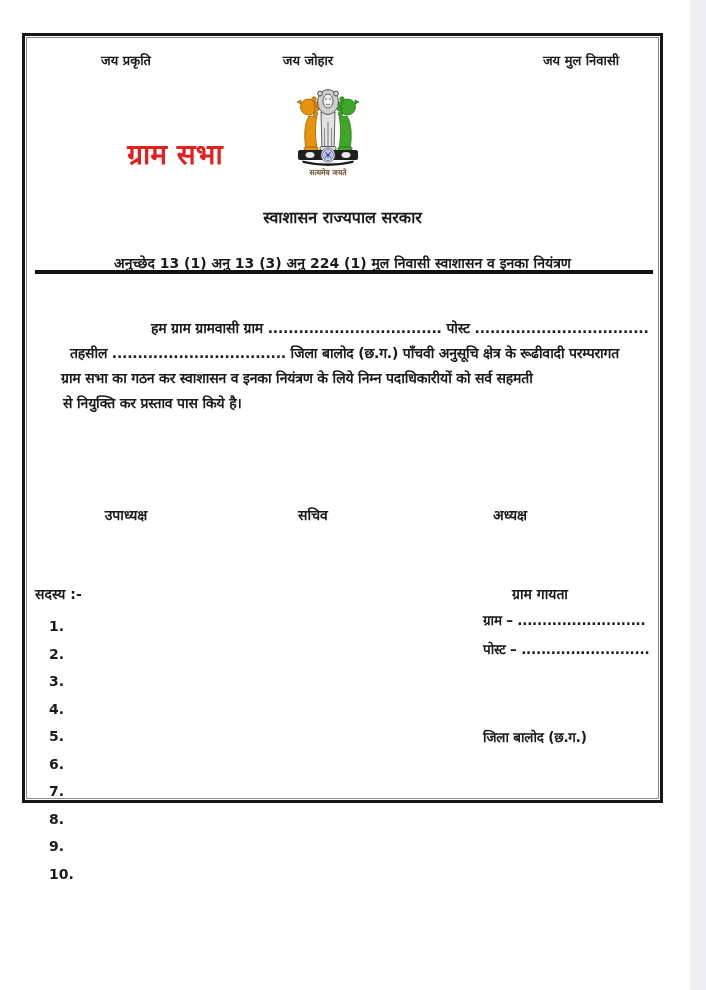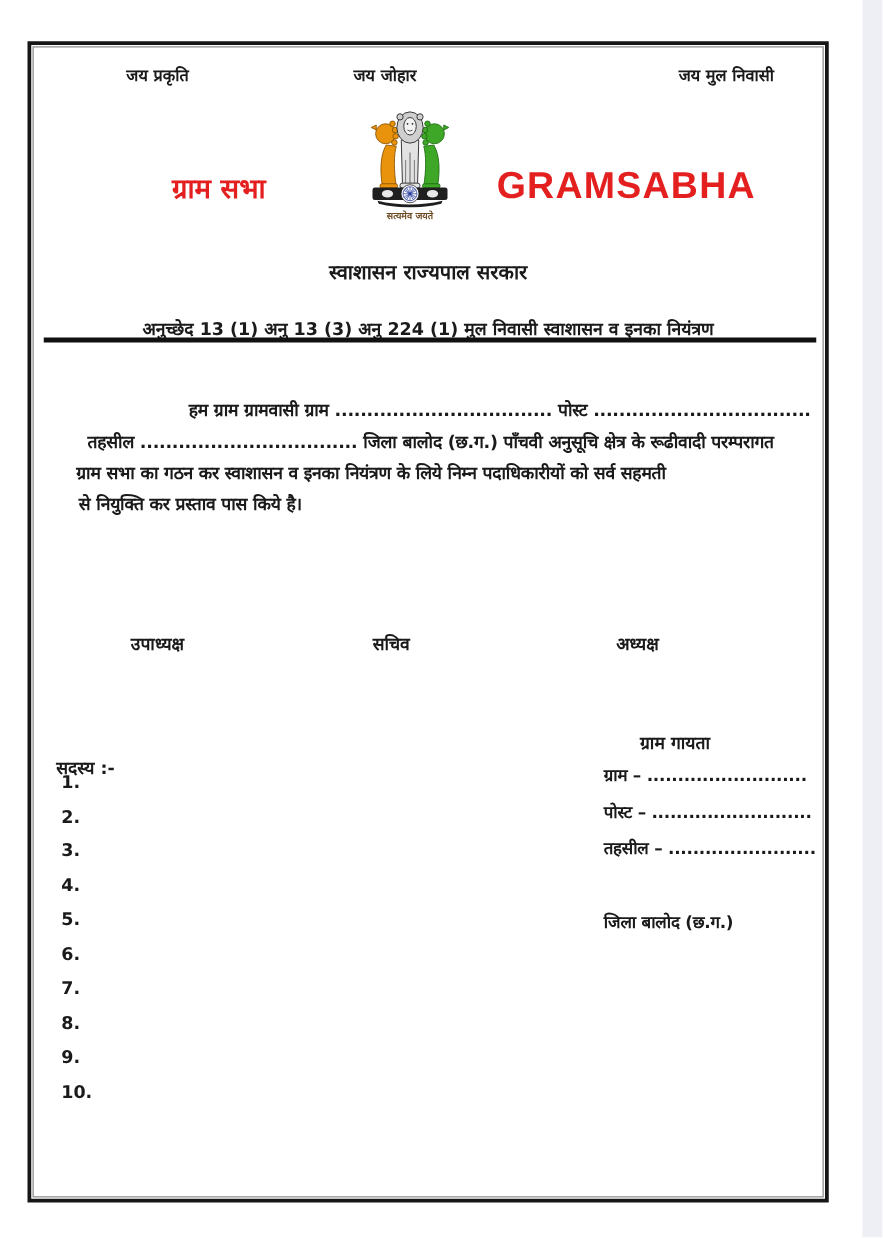--- a/index.html
+++ b/index.html
@@ -1,43 +1,43 @@
 <!DOCTYPE html>
 <html><head>
 <meta charset="utf-8">
 <style>
   html,body{margin:0;padding:0;}
   body{width:706px;height:990px;position:relative;background:#ffffff;
        font-family:"DejaVu Sans",sans-serif;color:#1a1a1a;}
   .abs{position:absolute;}
   .gutter{position:absolute;right:0;top:0;width:16px;height:990px;background:#edeff4;}
-  .border-box{position:absolute;left:22px;top:33px;width:641px;height:929px;
+  .border-box{position:absolute;left:22px;top:33px;width:641px;height:770px;
               box-sizing:border-box;border:3px solid #161616;background:#fff;}
   .border-box::after{content:"";position:absolute;inset:1px;border:1px solid #8c8c8c;pointer-events:none;}
   .slogan{top:15px;font-size:13px;font-weight:bold;transform:translateX(-50%);white-space:nowrap;}
-  .title-hi{left:150px;top:98px;transform:translateX(-50%);font-size:22px;font-weight:bold;
+  .title-hi{left:150px;top:98px;transform:translateX(-50%);font-size:28px;font-weight:bold;
             color:#e41f1f;white-space:nowrap;}
   .title-en{left:476px;top:96px;transform:translateX(-50%);font-size:30px;font-weight:bold;
             color:#e41f1f;letter-spacing:1px;white-space:nowrap;
             font-family:"Liberation Sans","DejaVu Sans",sans-serif;}
   .emblem{left:268px;top:52px;width:70px;height:78px;}
   .motto{left:303px;top:131px;transform:translateX(-50%);font-size:7.5px;font-weight:bold;
          color:#6d4c24;white-space:nowrap;}
   .sub{left:0;right:0;text-align:center;font-weight:bold;white-space:nowrap;}
   .sub1{top:170px;font-size:16px;}
   .sub2{top:192px;font-size:16px;}
   .sub3{top:217px;font-size:14px;}
   .rule{left:10px;top:234px;width:618px;height:4px;background:#111;}
   .para-line{font-size:14px;font-weight:bold;white-space:nowrap;letter-spacing:-0.2px;}
   .pl1{left:126px;top:282px;}
   .pl2{left:45px;top:307px;}
   .pl3{left:36px;top:332px;}
   .pl4{left:38px;top:357px;}
   .official{top:469px;transform:translateX(-50%);font-size:14px;font-weight:bold;white-space:nowrap;}
-  .members-label{left:20px;top:548px;font-size:14px;font-weight:bold;margin-top:20px;}
+  .members-label{left:10px;top:548px;font-size:14px;font-weight:bold;}
   .members-list{left:24px;top:577px;line-height:27.5px;font-size:14px;font-weight:bold;}
   .vg-head{left:515px;top:548px;transform:translateX(-50%);font-size:14px;font-weight:bold;white-space:nowrap;}
   .vg-row{left:458px;font-size:13.5px;font-weight:bold;white-space:nowrap;letter-spacing:-0.2px;}
 </style>
 </head>
 <body>
 
 <div class="gutter"></div>
 
 <div class="border-box">
@@ -103,21 +103,20 @@
         <line x1="29.9" y1="64.2" x2="40.1" y2="69.8"></line>
         <line x1="40.1" y1="64.2" x2="29.9" y2="69.8"></line>
       </g>
       <circle cx="35" cy="67" r="1.1" fill="#2a3f9e"></circle>
 
       <path d="M9,72.5 Q35,78.5 61,72.5 L60,75 Q35,81 10,75 Z" fill="#1f1f1f"></path>
     </svg>
   </div>
   <div class="abs motto">सत्यमेव जयते</div>
 
-  <div class="abs title-en">GRAMSABHA</div>
 
   <div class="abs sub sub1">स्वाशासन राज्यपाल सरकार</div>
   <div class="abs sub sub3">अनुच्छेद  13 (1)    अनु  13 (3)    अनु 224 (1)    मुल निवासी स्वाशासन व इनका नियंत्रण</div>
 
   <div class="abs rule"></div>
 
   <div class="abs para-line pl1">हम ग्राम ग्रामवासी ग्राम .................................. पोस्ट ..................................</div>
   <div class="abs para-line pl2">तहसील .................................. जिला  बालोद  (छ.ग.)  पाँचवी  अनुसूचि  क्षेत्र के रूढीवादी परम्परागत</div>
   <div class="abs para-line pl3">ग्राम सभा का गठन कर स्वाशासन व इनका  नियंत्रण के  लिये  निम्न पदाधिकारीयों  को  सर्व  सहमती</div>
   <div class="abs para-line pl4">से नियुक्ति कर प्रस्ताव पास किये है।</div>
@@ -136,16 +135,15 @@
     <div>6.</div>
     <div>7.</div>
     <div>8.</div>
     <div>9.</div>
     <div>10.</div>
   </div>
 
   <div class="abs vg-head">ग्राम गायता</div>
   <div class="abs vg-row" style="top:575px">ग्राम – ..........................</div>
   <div class="abs vg-row" style="top:604px">पोस्ट – ..........................</div>
-  <div class="abs vg-row" style="top:633px">तहसील – ........................</div>
   <div class="abs vg-row" style="top:692px">जिला बालोद (छ.ग.)</div>
 
 </div>
 
 </body></html>

